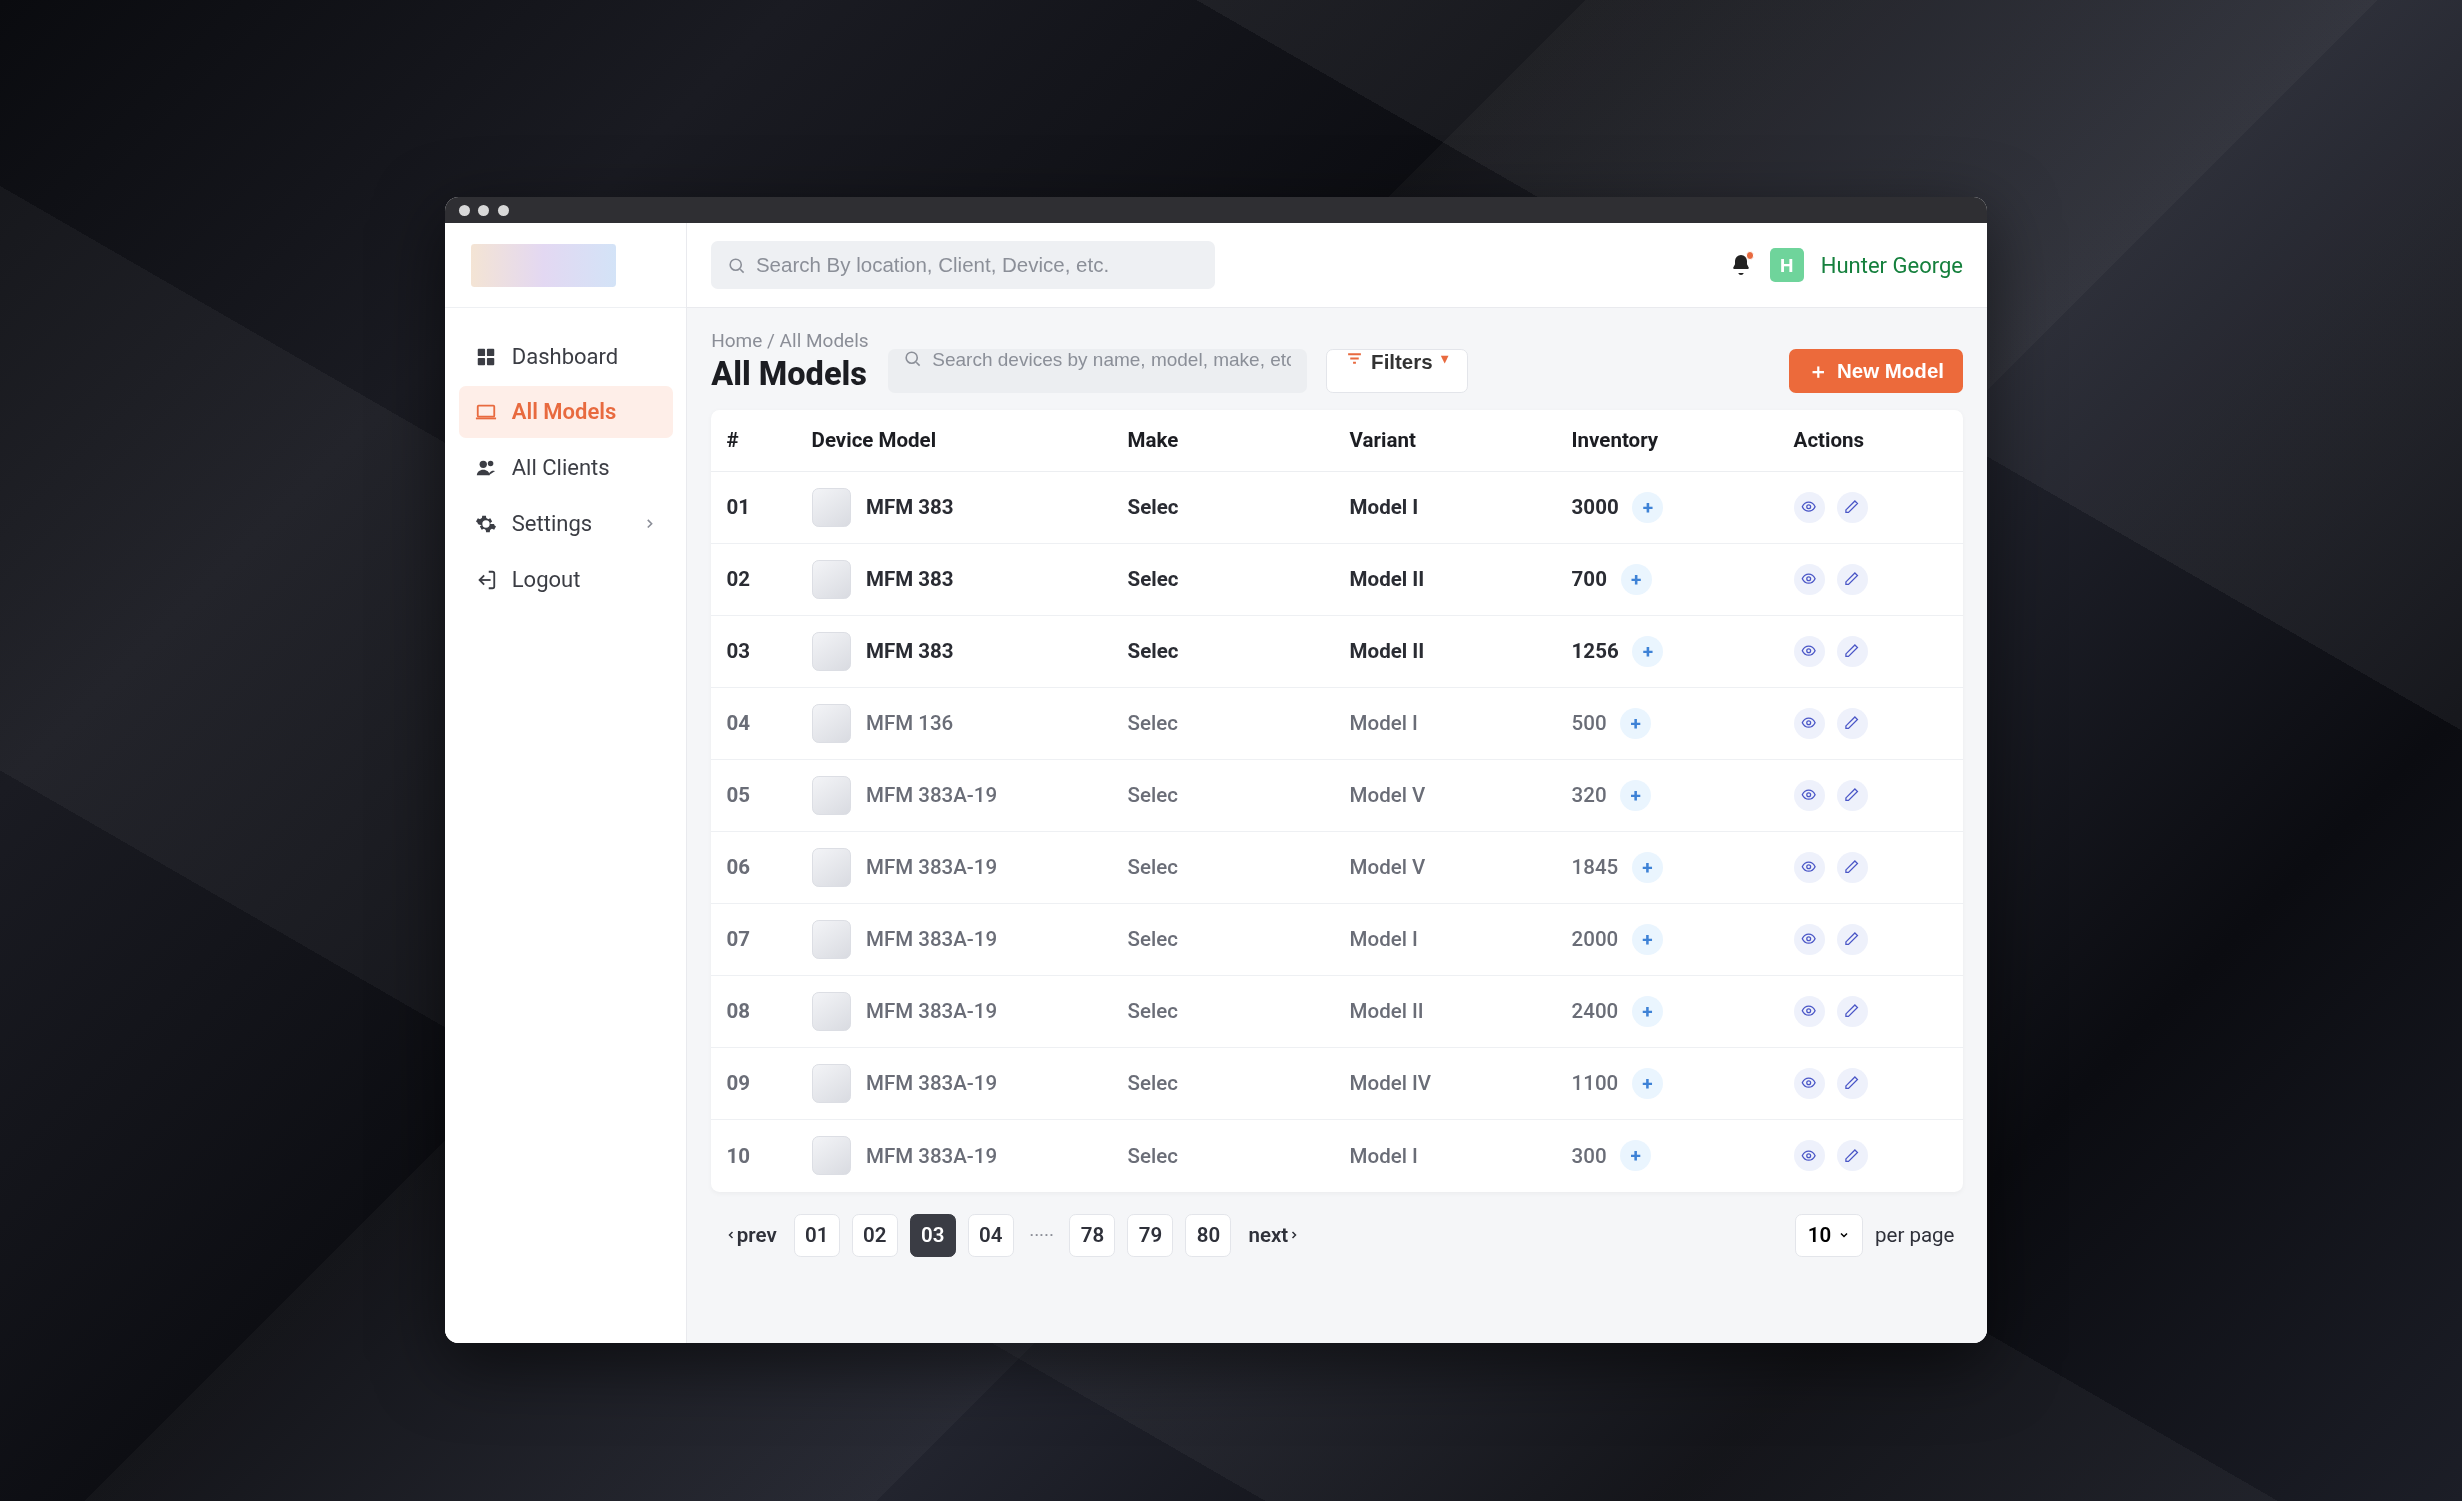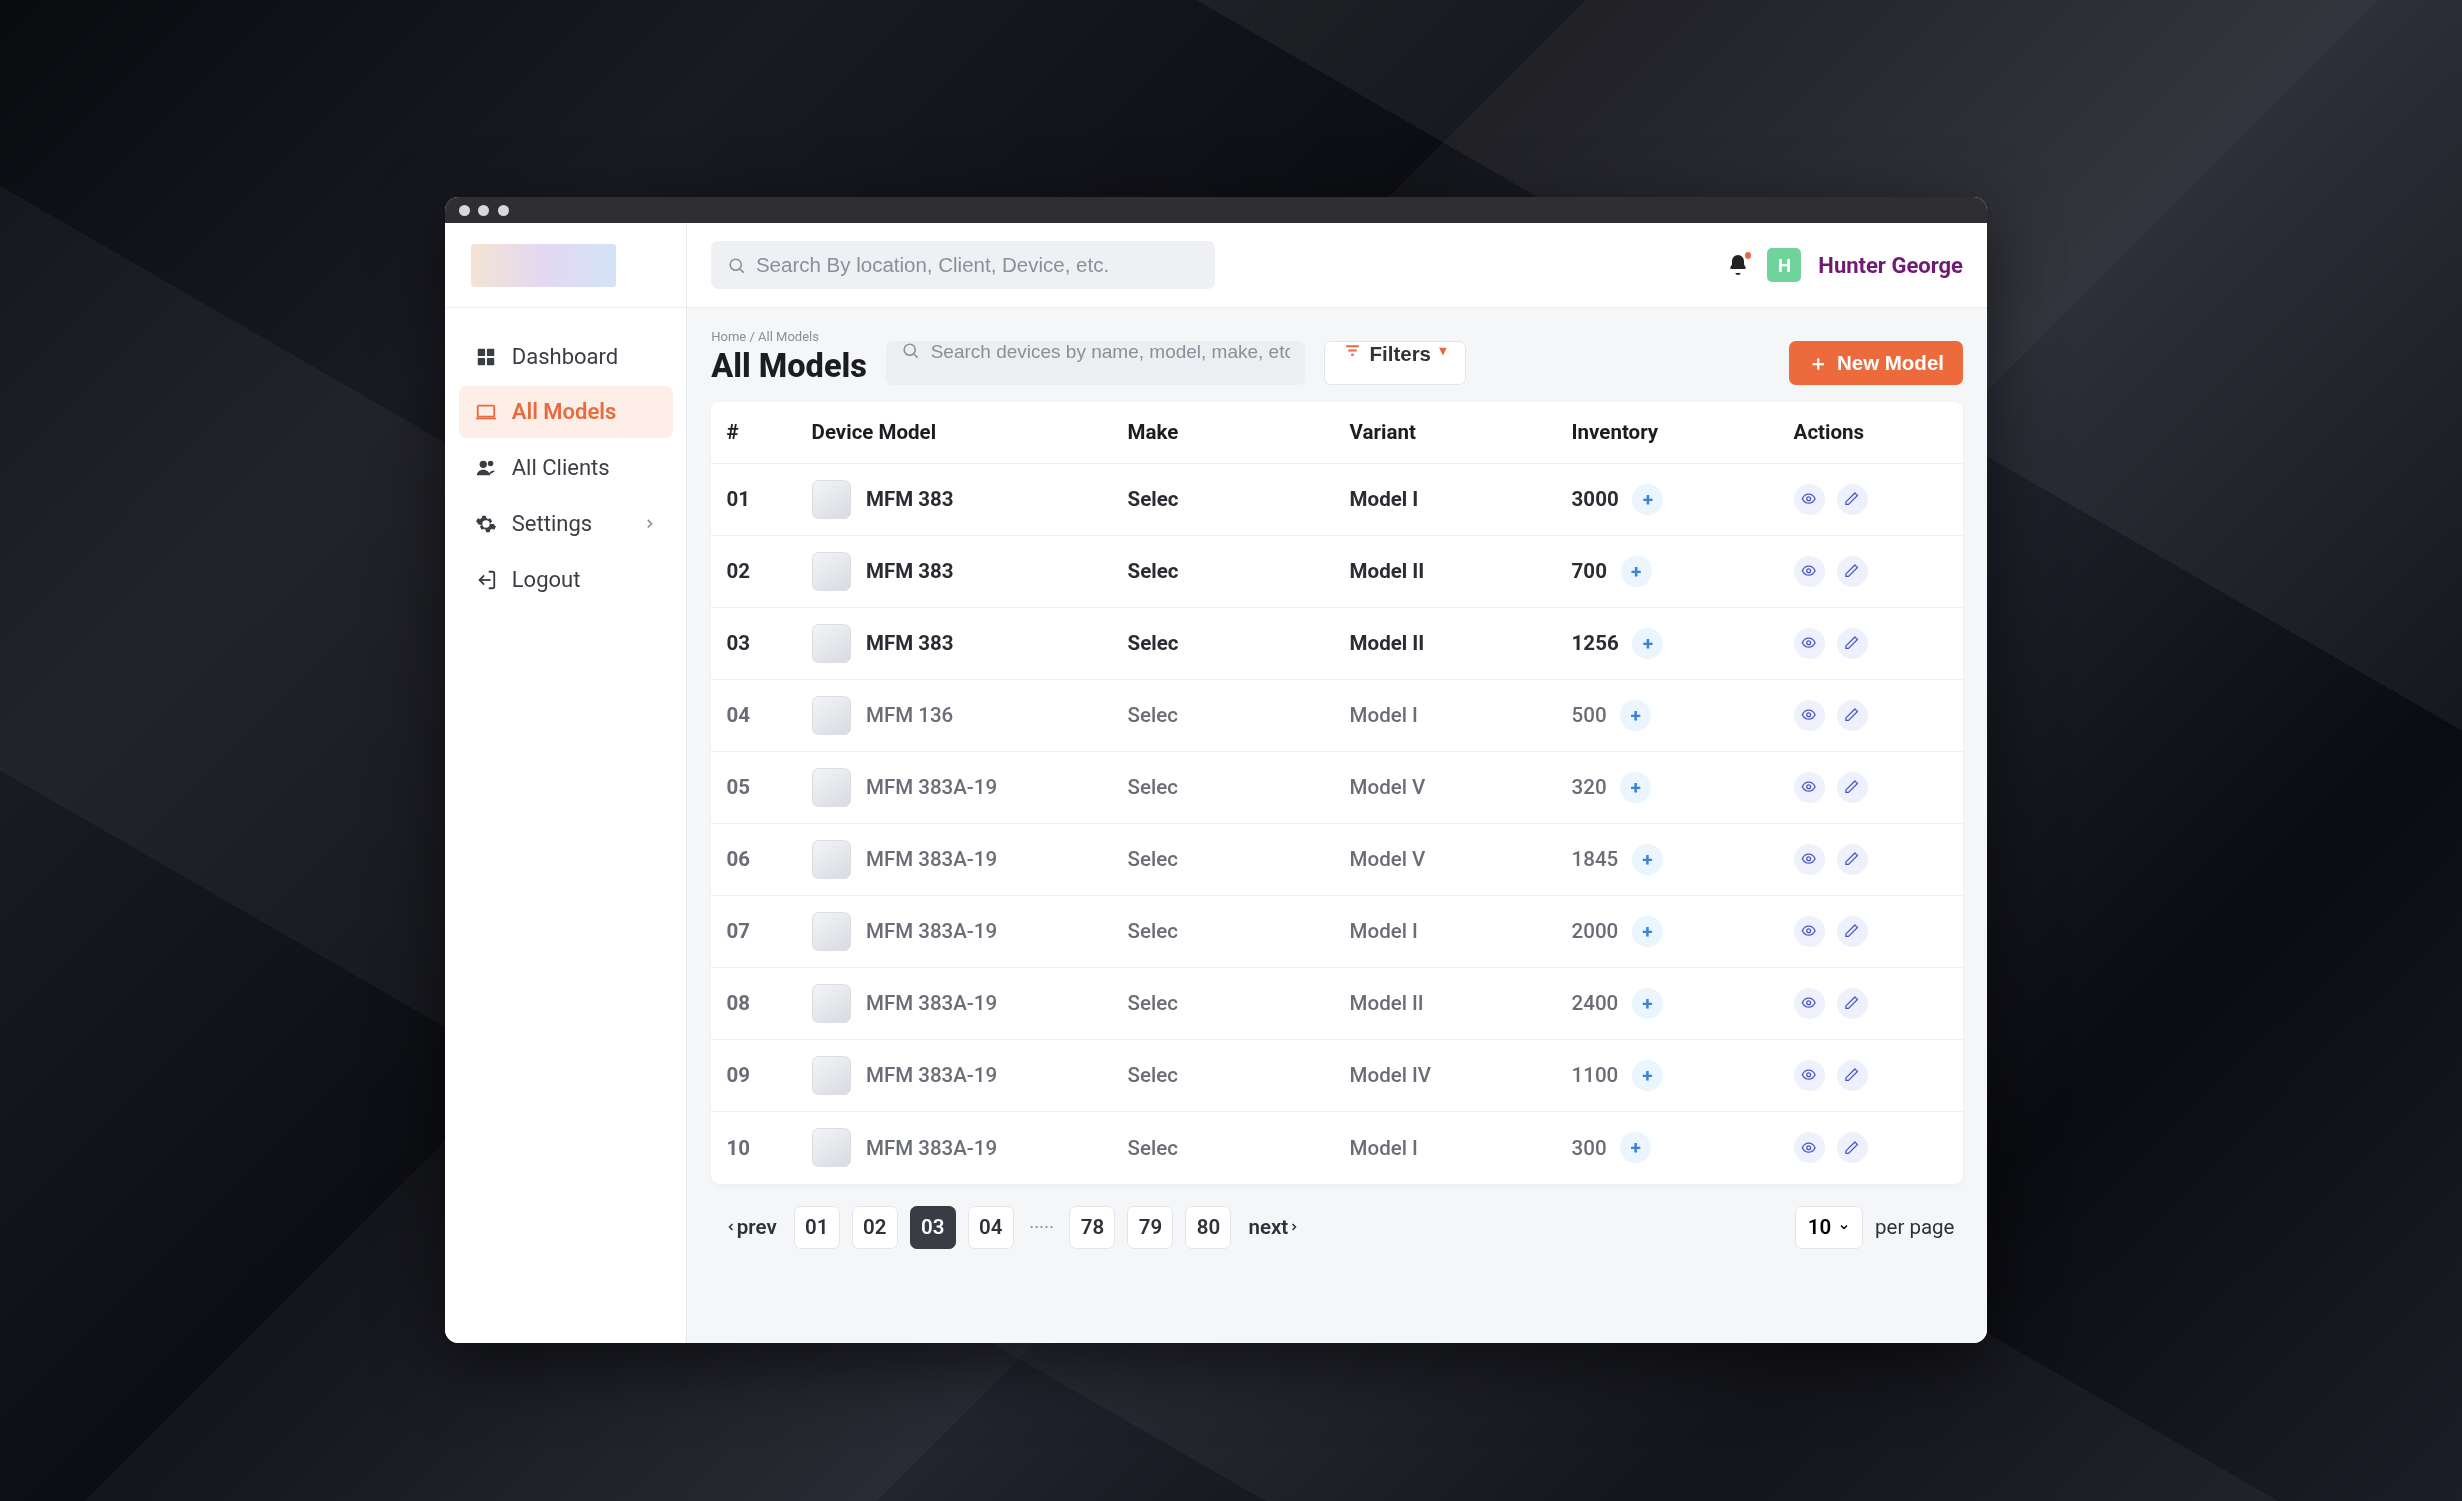--- a/index.html
+++ b/index.html
@@ -101,26 +101,26 @@
     border:none; background:transparent; font-size:20.5px; flex:1; outline:none; color:#444;
   }
   .search-main input::placeholder { color:#8b8f98; }
   .topbar-spacer { flex:1; }
   .bell { position:relative; width:24px; height:24px; color:#222; }
   .bell-dot { position:absolute; top:-1.7px; right:-1.7px; width:8.5px; height:8.5px; background:#e86a3f; border-radius:50%; border:1.7px solid #fff; }
   .avatar {
     width:34px; height:34px; border-radius:5.1px; background:#6fd49b; color:#fff;
     display:flex; align-items:center; justify-content:center; font-weight:700; font-size:19px;
   }
-  .username { font-size:22px; color:#701a75; font-weight:700; }
+  .username { font-size:22px; color:#15803d; font-weight:400; }
   .header-row {
     display:flex; align-items:flex-end; padding:20.5px 24px 17px 24px; gap:19px;
   }
   .header-left { display:flex; flex-direction:column; gap:3.4px; }
-  .breadcrumb { font-size:13px; color:#8b8e97; }
+  .breadcrumb { font-size:19px; color:#8b8e97; }
   .page-title { font-size:32.5px; font-weight:800; color:#1c1d22; }
   .search-small {
     display:flex; align-items:flex-start; gap:10.3px;
     background:#eceef1; border-radius:6.8px; padding:0 15.4px; height:44px; width:419px;
   }
   .search-small input {
     border:none; background:transparent; font-size:19px; flex:1; outline:none; color:#444;
   }
   .search-small input::placeholder{ color:#8b8f98;}
   .filters-btn {

